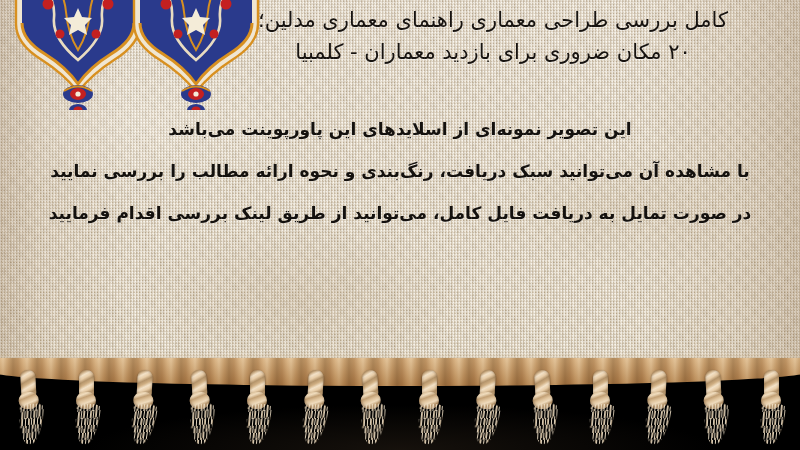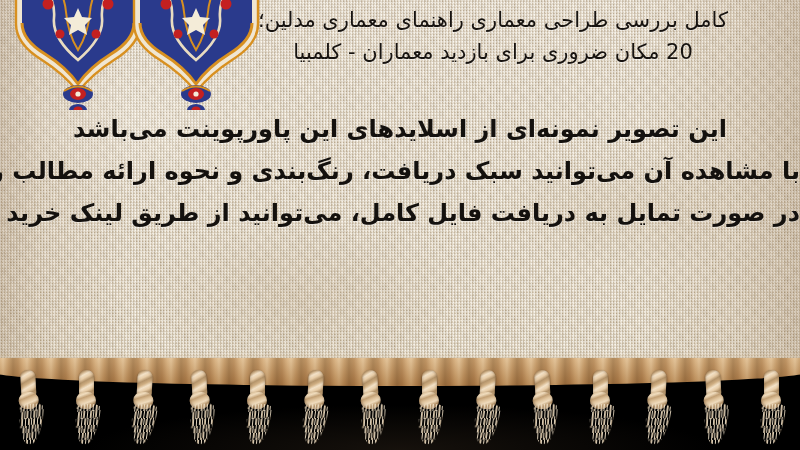--- a/index.html
+++ b/index.html
@@ -81,21 +81,21 @@
     letter-spacing:0px;
     text-shadow:0 1px 0 rgba(255,255,255,0.35);
     white-space:nowrap;
   }
   .body-block{
     position:absolute;top:108px;right:0;width:800px;
     text-align:center;
   }
   .body-line{
     color:#14110e;
-    font-size:24px;
+    font-size:17px;
     line-height:42px;
     font-weight:700;
     text-shadow:0 1px 0 rgba(255,255,255,0.30);
     white-space:nowrap;
   }
 
   
   .fringe-zone{
     position:absolute;left:0;top:352px;width:800px;height:98px;
   }
@@ -232,27 +232,27 @@
         </g>
       </g>
     </svg>
 
   </div>
 
   <div class="text-layer">
 
     <div class="title-block">
       <div class="title-line">کامل بررسی طراحی معماری راهنمای معماری مدلین؛</div>
-      <div class="title-line">20 مکان ضروری برای بازدید معماران - کلمبیا</div>
+      <div class="title-line">۲۰ مکان ضروری برای بازدید معماران - کلمبیا</div>
     </div>
 
     <div class="body-block">
       <div class="body-line">این تصویر نمونه‌ای از اسلایدهای این پاورپوینت می‌باشد</div>
       <div class="body-line">با مشاهده آن می‌توانید سبک دریافت، رنگ‌بندی و نحوه ارائه مطالب را بررسی نمایید</div>
-      <div class="body-line">در صورت تمایل به دریافت فایل کامل، می‌توانید از طریق لینک خرید اقدام فرمایید</div>
+      <div class="body-line">در صورت تمایل به دریافت فایل کامل، می‌توانید از طریق لینک بررسی اقدام فرمایید</div>
     </div>
 
   </div>
 
   <div class="fringe-zone">
     <div class="fringe-black"></div>
     <div class="cord-top-fade"></div>
     <div class="cord-band"></div>
     <div id="tassels">
         <div class="tassel" style="left: 14px; transform: rotate(-3deg);">

